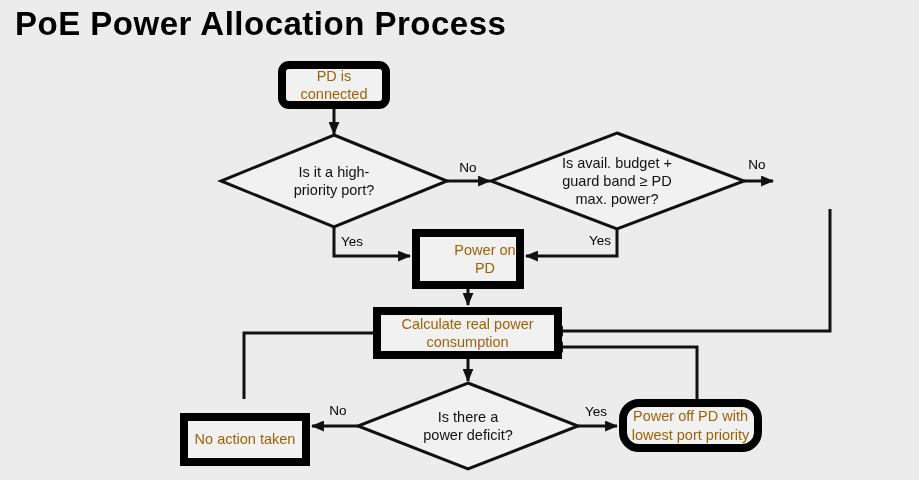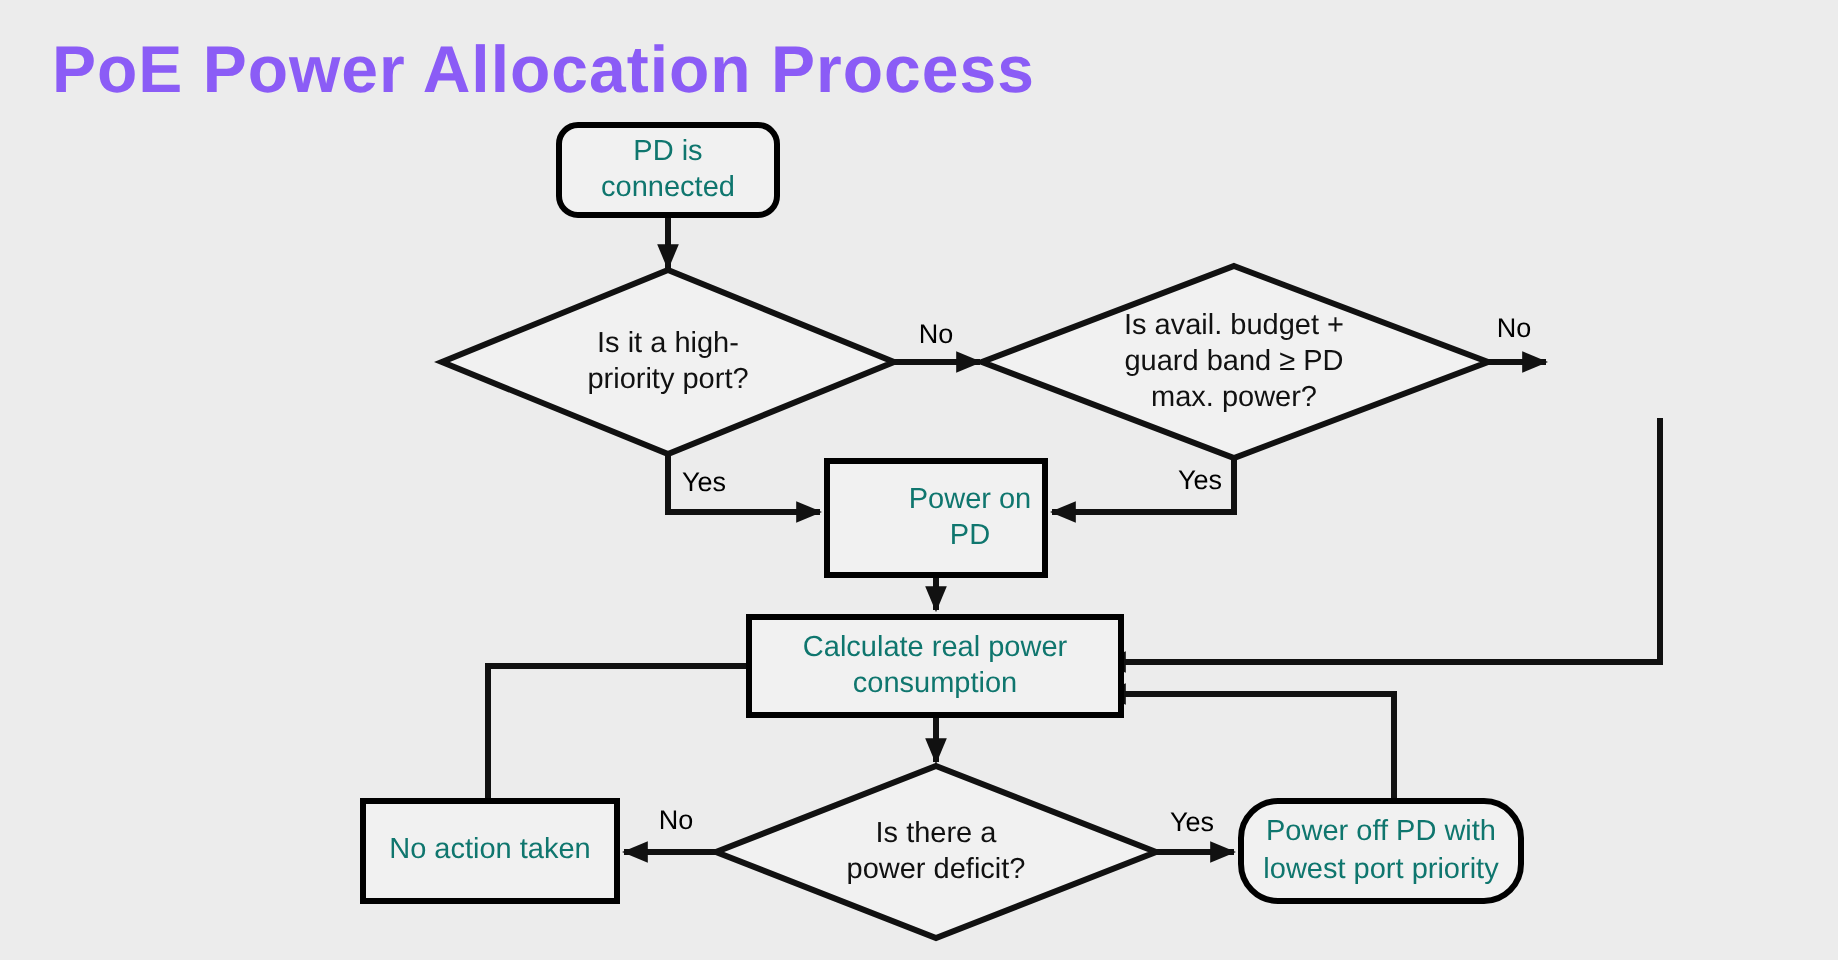--- a/index.html
+++ b/index.html
@@ -11,46 +11,46 @@
     position: relative;
     width: 919px;
     height: 480px;
     background: #ececec;
     overflow: hidden;
   }
   .title {
     position: absolute;
     left: 14px;
     top: 4px;
-    margin: 12px;
+    margin: 1px;
     font-size: 33px;
     font-weight: 700;
     letter-spacing: 0.5px;
-    color: #8b5cf6;
+    color: #000000;
     white-space: nowrap;
   }
   svg.wires {
     position: absolute;
     left: 0;
     top: 0;
     width: 919px;
     height: 480px;
   }
   .node {
     position: absolute;
     box-sizing: border-box;
     background: #f1f1f1;
-    border: 3px solid #000000;
+    border: 8px solid #000000;
     display: flex;
     align-items: center;
     justify-content: center;
     text-align: center;
     font-size: 14.5px;
     line-height: 1.25;
-    color: #0f766e;
+    color: #a16207;
     white-space: pre-line;
   }
   .node.rounded { border-radius: 11px; }
   .diamond-label {
     position: absolute;
     transform: translate(-50%, -50%);
     text-align: center;
     font-size: 14.5px;
     line-height: 1.25;
     color: #111;
@@ -103,21 +103,21 @@
 
   <div class="node rounded" style="left:278px; top:61px; width:112px; height:48px;">PD is
 connected</div>
 
 
   <div class="node" style="left:412px; top:229px; width:112px; height:60px;padding-left:34px;">Power on PD</div>
 
   <div class="node" style="left:373px; top:307px; width:189px; height:52px;">Calculate real power
 consumption</div>
 
-  <div class="node" style="left:180px; top:399px; width:130px; height:53px;">No action taken</div>
+  <div class="node" style="left:180px; top:413px; width:130px; height:53px;">No action taken</div>
 
   <div class="node" style="left:619px; top:399px; width:143px; height:53px;border-radius:20px;">Power off PD with
 lowest port priority</div>
 
   <div class="diamond-label" style="left:334px; top:181px;">Is it a high-
 priority port?</div>
 
   <div class="diamond-label" style="left:617px; top:181px;">Is avail. budget +
 guard band ≥ PD
 max. power?</div>

